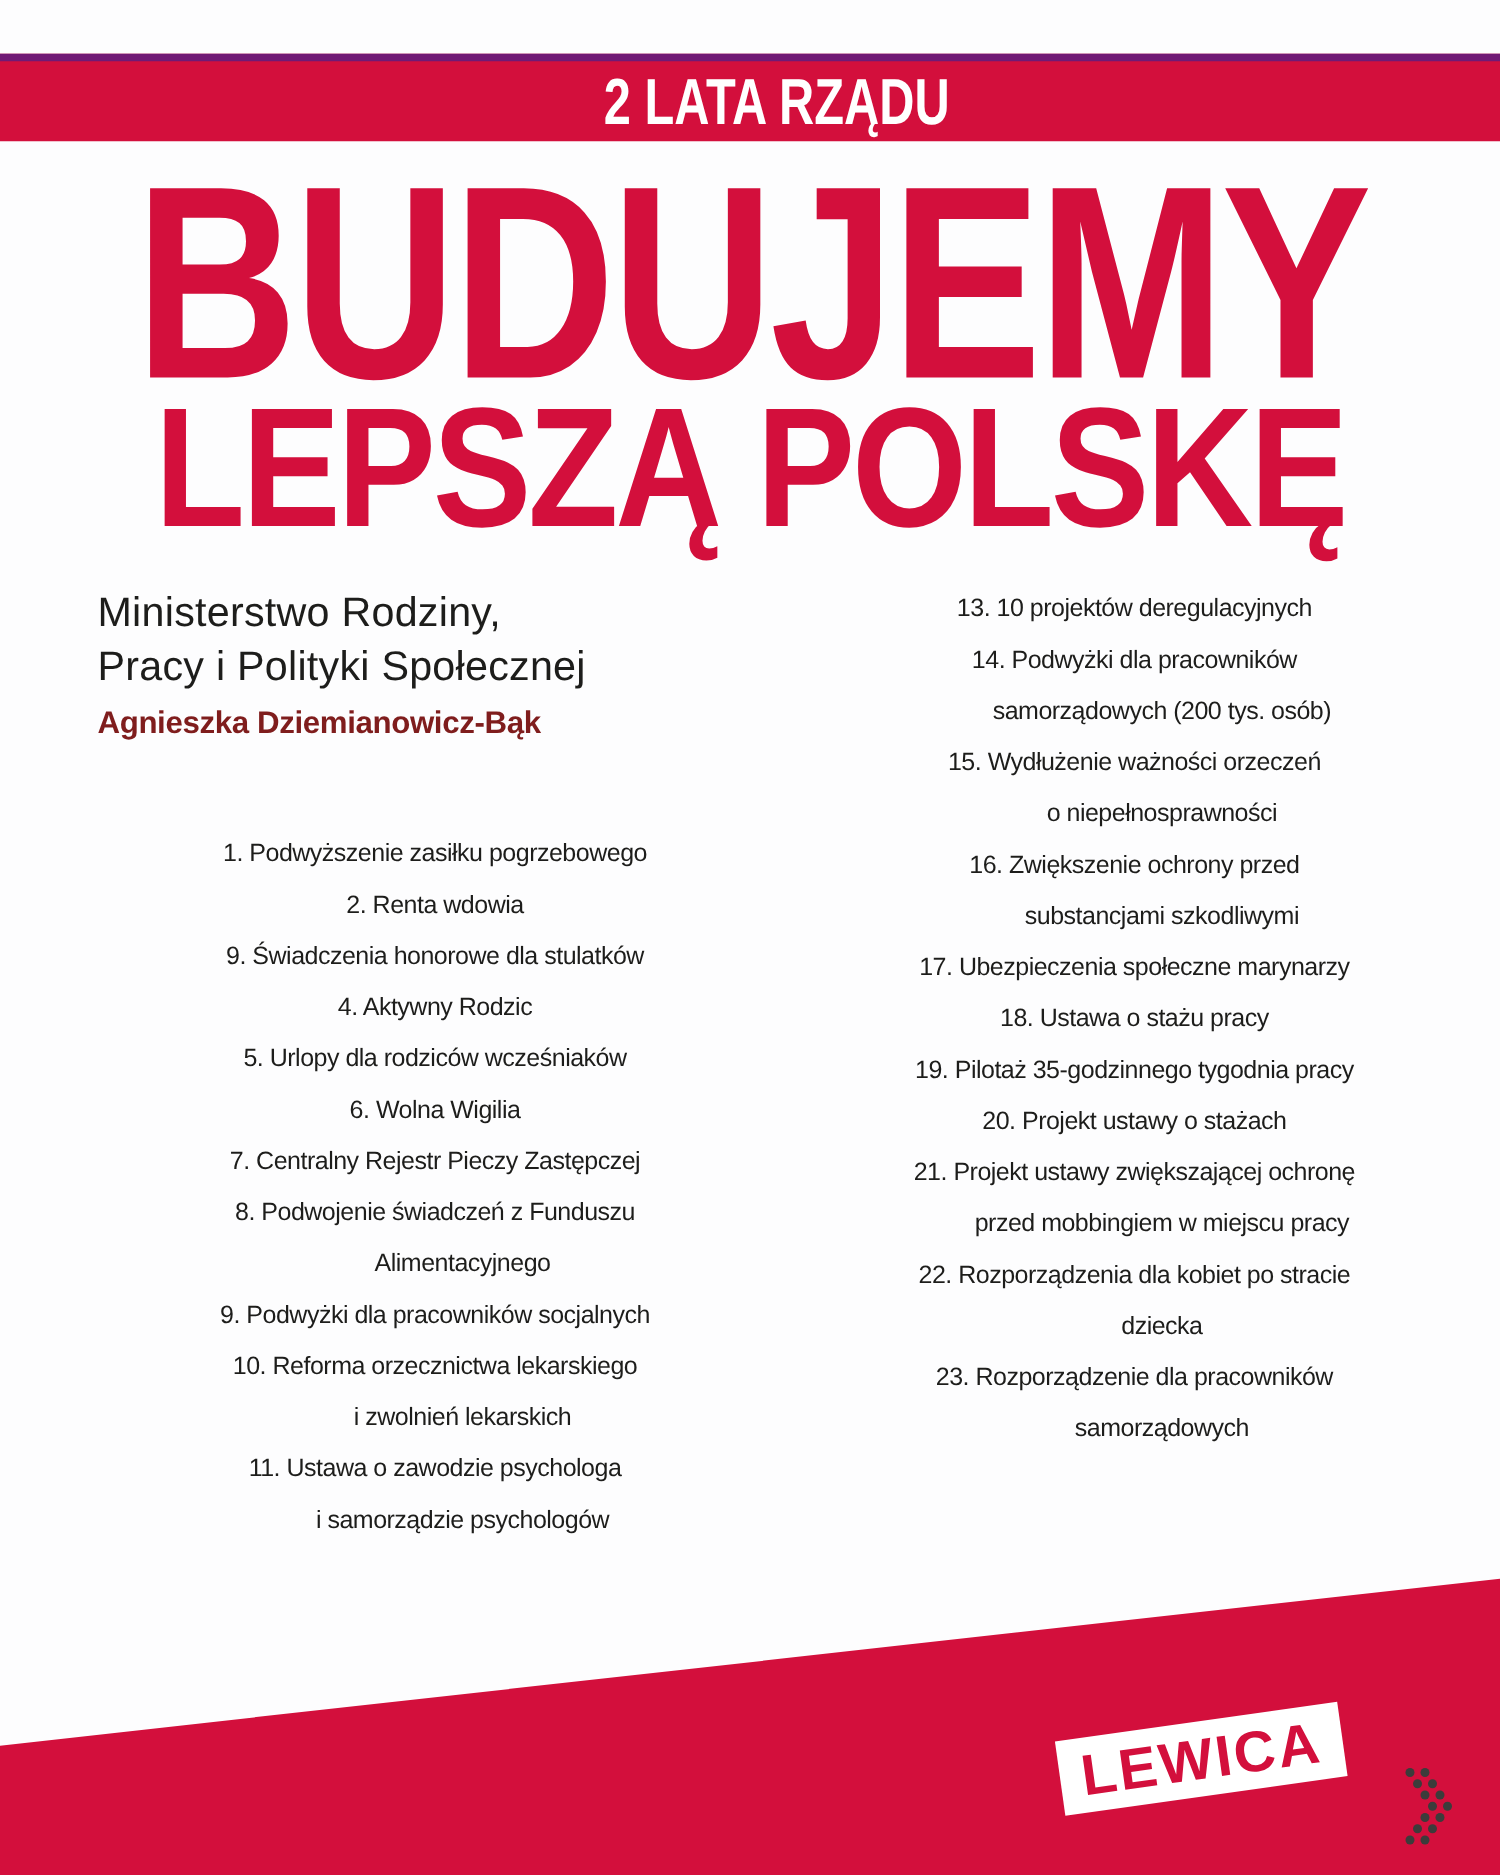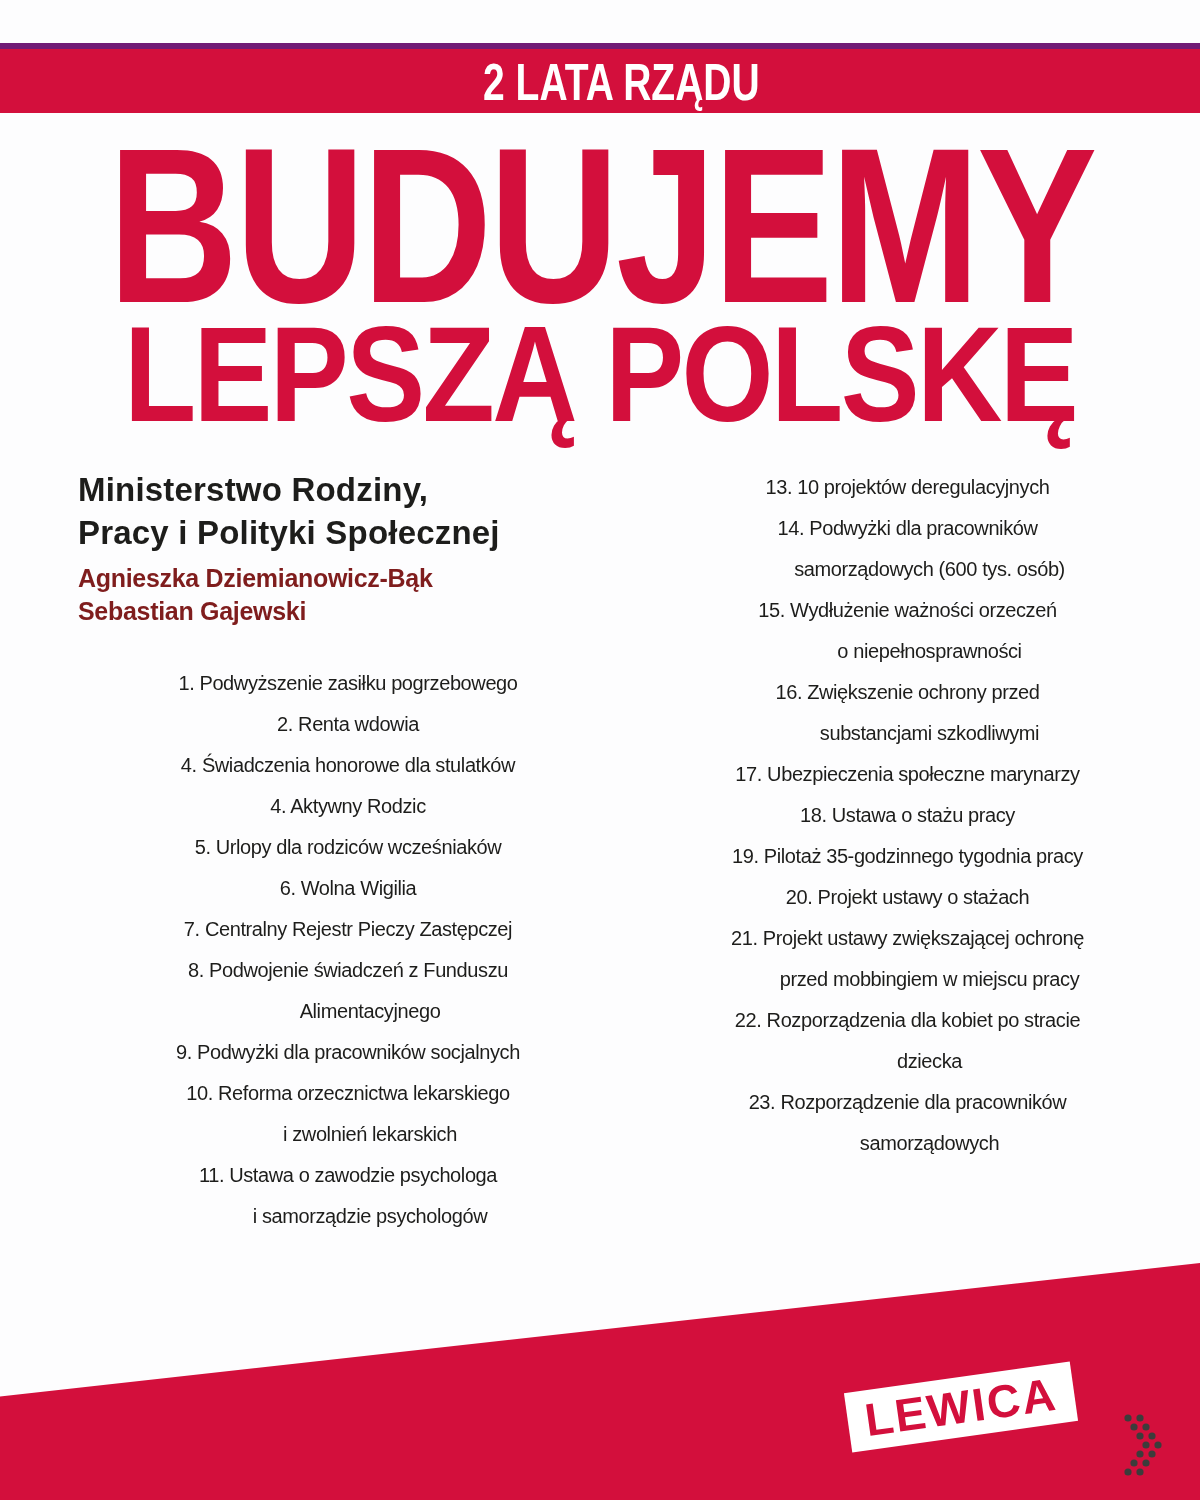--- a/index.html
+++ b/index.html
@@ -20,21 +20,21 @@
   .top-band-text{
     color:#ffffff;font-weight:bold;font-size:52px;letter-spacing:0;
     transform:scaleX(0.75);transform-origin:center;white-space:pre;
     padding-top:2px;
   }
   
   .title-line{position:absolute;left:0;width:1200px;text-align:center;color:#D30F3C;font-weight:bold;margin:0;white-space:pre;}
   .title-line1{top:116px;font-size:220px;line-height:220px;letter-spacing:-4px;transform:scaleX(0.82);transform-origin:center;}
   .title-line2{top:306px;font-size:136px;line-height:136px;letter-spacing:-3px;transform:scaleX(0.87);transform-origin:center;}
   
-  .ministry{position:absolute;left:78px;top:468px;width:560px;font-size:33px;line-height:43px;font-weight:bold;color:#1D1D1B;letter-spacing:0.2px;}
+  .ministry{position:absolute;left:78px;top:468px;width:560px;font-size:33px;line-height:43px;font-weight:normal;color:#1D1D1B;letter-spacing:0.2px;}
   .ministers{position:absolute;left:78px;top:562px;width:560px;font-size:25px;line-height:33px;font-weight:bold;color:#7f1d1d;letter-spacing:-0.3px;}
   
   .list{position:absolute;font-size:20px;line-height:41px;letter-spacing:-0.4px;color:#1D1D1B;text-align:center;}
   .list .item{white-space:pre;padding-left:44px;text-indent:-44px;}
   .list-left{left:78px;top:663px;width:540px;}
   .list-right{left:620px;top:467px;width:575px;}
   
   .bottom-band{
     position:absolute;left:0;top:0;width:1200px;height:1500px;
     background:#D30F3C;
@@ -63,46 +63,45 @@
   <h1 class="title-line title-line1">BUDUJEMY</h1>
   <h1 class="title-line title-line2">LEPSZĄ POLSKĘ</h1>
 
   <div class="ministry">
     <div>Ministerstwo Rodziny,</div>
     <div>Pracy i Polityki Społecznej</div>
   </div>
 
   <div class="ministers">
     <div>Agnieszka Dziemianowicz-Bąk</div>
-    <div>Sebastian Gajewski</div>
   </div>
 
   <div class="list list-left">
 
   <div class="item">1. Podwyższenie zasiłku pogrzebowego</div>
       <div class="item">2. Renta wdowia</div>
-      <div class="item">4. Świadczenia honorowe dla stulatków</div>
+      <div class="item">9. Świadczenia honorowe dla stulatków</div>
       <div class="item">4. Aktywny Rodzic</div>
       <div class="item">5. Urlopy dla rodziców wcześniaków</div>
       <div class="item">6. Wolna Wigilia</div>
       <div class="item">7. Centralny Rejestr Pieczy Zastępczej</div>
       <div class="item">8. Podwojenie świadczeń z Funduszu
 Alimentacyjnego</div>
       <div class="item">9. Podwyżki dla pracowników socjalnych</div>
       <div class="item">10. Reforma orzecznictwa lekarskiego
 i zwolnień lekarskich</div>
       <div class="item">11. Ustawa o zawodzie psychologa
 i samorządzie psychologów</div>
     </div>
 
   <div class="list list-right">
 
   <div class="item">13. 10 projektów deregulacyjnych</div>
       <div class="item">14. Podwyżki dla pracowników
-samorządowych (600 tys. osób)</div>
+samorządowych (200 tys. osób)</div>
       <div class="item">15. Wydłużenie ważności orzeczeń
 o niepełnosprawności</div>
       <div class="item">16. Zwiększenie ochrony przed
 substancjami szkodliwymi</div>
       <div class="item">17. Ubezpieczenia społeczne marynarzy</div>
       <div class="item">18. Ustawa o stażu pracy</div>
       <div class="item">19. Pilotaż 35-godzinnego tygodnia pracy</div>
       <div class="item">20. Projekt ustawy o stażach</div>
       <div class="item">21. Projekt ustawy zwiększającej ochronę
 przed mobbingiem w miejscu pracy</div>

